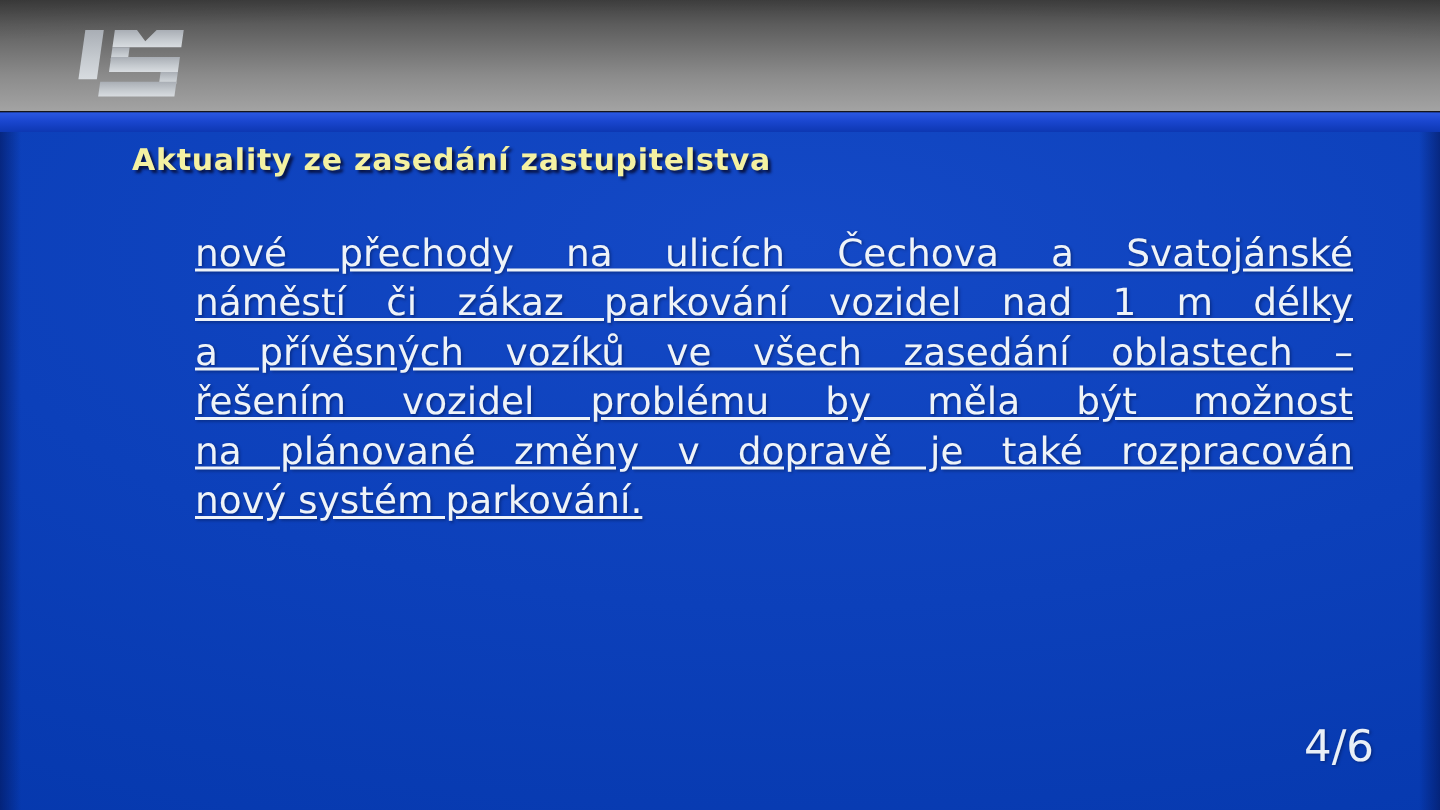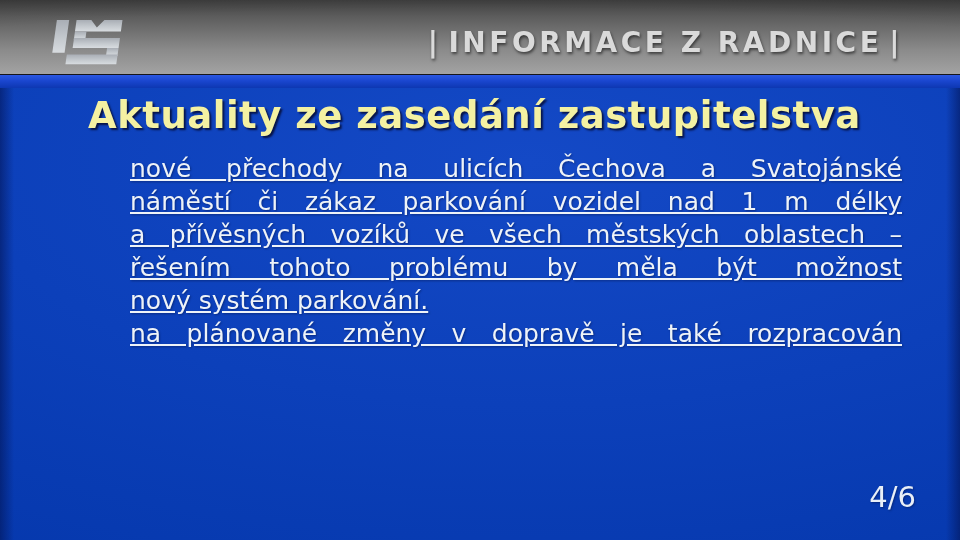--- a/index.html
+++ b/index.html
@@ -41,21 +41,21 @@
     font-size: 28px; font-weight: bold;
     letter-spacing: 3.5px; white-space: nowrap;
     color: #dadada;
     text-shadow: 1px 2px 3px rgba(0,0,0,.55);
   }
   .header-title .bar { padding: 0 7px; font-weight: bold; }
 
   
   .page-heading {
     position: absolute; left: 88px; top: 94px;
-    font-size: 37px; font-weight: bold;
+    font-size: 20px; font-weight: bold;
     color: #f4f1a2;
     text-shadow: 2px 2px 2px rgba(5,8,40,.8);
     letter-spacing: .5px;
   }
 
   .body-text {
     position: absolute; left: 130px; top: 152px; width: 772px;
     font-size: 25px; line-height: 33px;
     color: #eef3f8;
     text-shadow: 1px 1px 2px rgba(0,15,60,.45);
@@ -92,33 +92,30 @@
         <rect x="32" y="16" width="14" height="10"></rect>
 
         <rect x="32" y="24" width="56" height="12"></rect>
 
         <rect x="74" y="36" width="14" height="10"></rect>
 
         <rect x="26" y="44" width="62" height="12"></rect>
       </g>
     </svg>
 
-    <div class="header-title">
-      <span class="bar">|</span><span>INFORMACE Z RADNICE</span><span class="bar">|</span>
-    </div>
   </div>
   <div class="header-separator"></div>
   <div class="accent-strip"></div>
 
   <div class="page-heading">Aktuality ze zasedání zastupitelstva</div>
 
   <div class="body-text">
     <div class="line">nové přechody na ulicích Čechova a Svatojánské</div>
     <div class="line">náměstí či zákaz parkování vozidel nad 1 m délky</div>
-    <div class="line">a přívěsných vozíků ve všech městských oblastech –</div>
-    <div class="line">řešením tohoto problému by měla být možnost</div>
+    <div class="line">a přívěsných vozíků ve všech zasedání oblastech –</div>
+    <div class="line">řešením vozidel problému by měla být možnost</div>
+    <div class="line">na plánované změny v dopravě je také rozpracován</div>
     <div class="line last">nový systém parkování.</div>
-    <div class="line">na plánované změny v dopravě je také rozpracován</div>
   </div>
 
   <div class="page-indicator">4/6</div>
 
 </div>
 
 </body></html>

